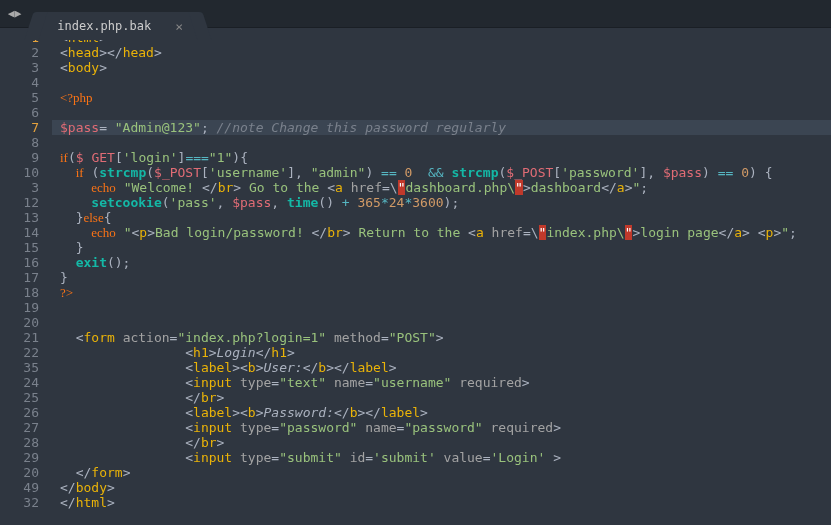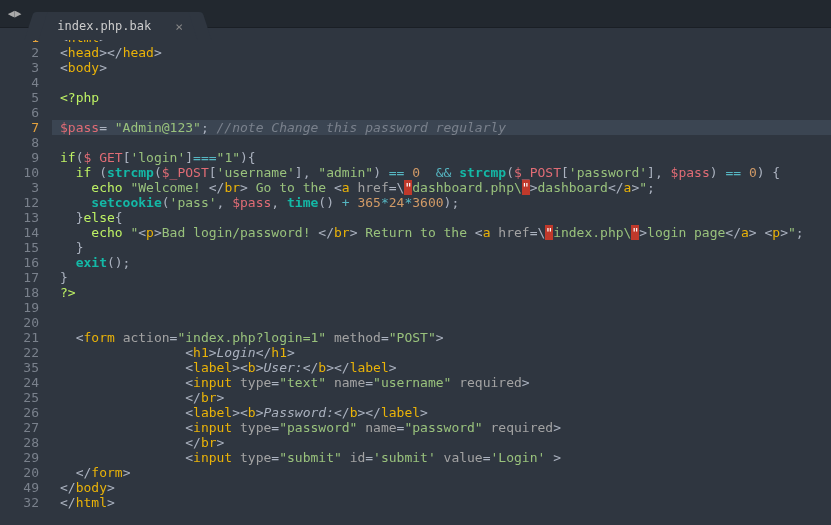--- a/index.html
+++ b/index.html
@@ -80,21 +80,21 @@
     line-height:15px;
     white-space: pre;
   }
   .code .row { height:15px; }
   .code .row.hl { background:#3b4552; margin-left:-8px; padding-left:8px; margin-right:-8px; }
   
   .st { color:#99c27c; }      
   .nm { color:#d19a66; }      
   .tag{ color:#eab308; }      
   .attr{ color:#a3a3a3; }     
-  .kw { color:#bef264; }      
+  .kw { color:#f97316;font-family:Liberation Serif, serif; }      
   .fn { color:#14b8a6;font-weight:bold; }      
   .var{ color:#e06c75; }      
   .cm { color:#7a818c; font-style:italic; } 
   .op { color:#56b6c2; }
   .pn { color:#abb2bf; }      
   .txt{ color:#abb2bf;font-style:italic; }
   .errbg { background:#c0392b; color:#fff; }
 </style>
 </head>
 <body>

